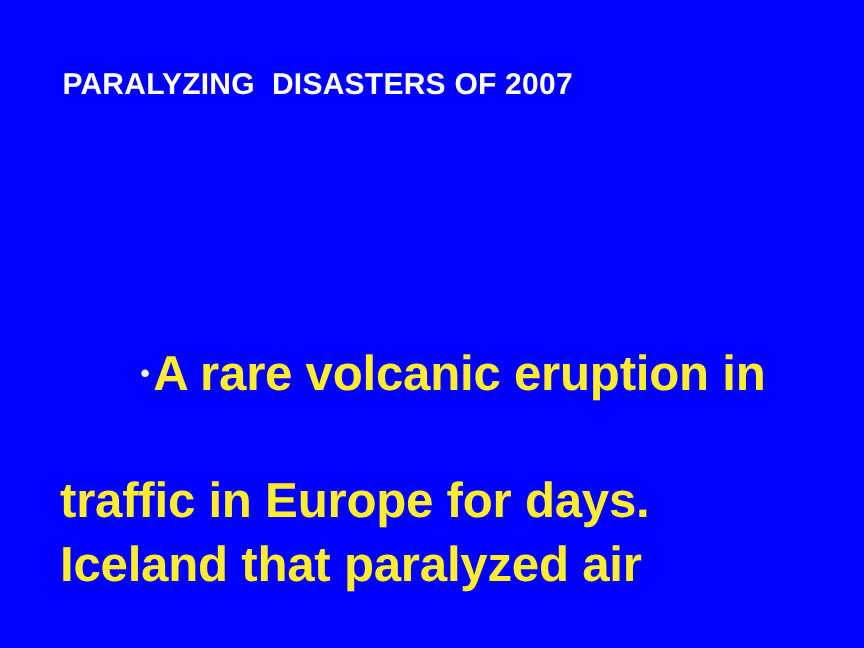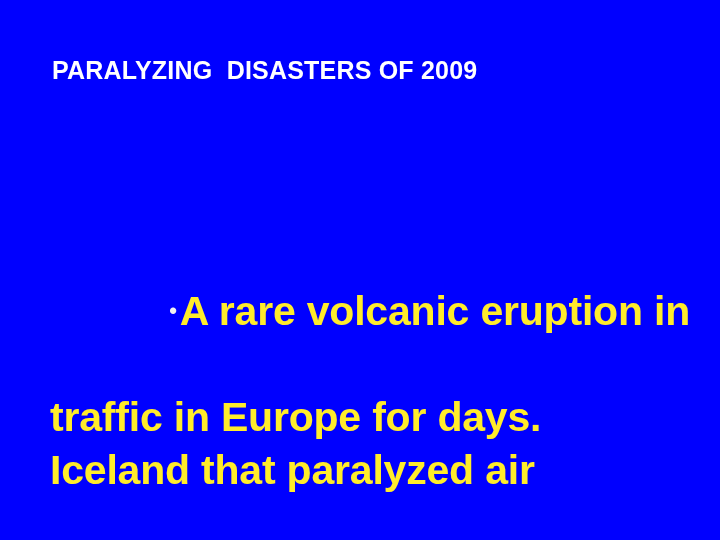--- a/index.html
+++ b/index.html
@@ -45,21 +45,20 @@
     letter-spacing: -0.2px;
   }
   .body-line {
     white-space: pre;
     display: block;
   }
   .bullet-line {
     position: relative;
     display: block;
     white-space: pre;
-    text-align: right;
   }
   .bullet-mark {
     display: inline-block;
     color: #f2f2f2;
     font-size: 22px;
     line-height: 53px;
     vertical-align: top;
     position: relative;
     top: -1px;
     margin-right: 3px;
@@ -70,21 +69,21 @@
   }
   .trailing-period {
     color: #ffec2b;
   }
 </style>
 </head>
 <body>
 
 <div id="slide">
 
-  <div id="slide-title">PARALYZING  DISASTERS OF 2009</div>
+  <div id="slide-title">PARALYZING  DISASTERS OF 2007</div>
 
   <div id="slide-body">
 
     <span class="bullet-line">
       <span class="bullet-mark">•</span><span class="bullet-text">A rare volcanic eruption in</span>
     </span>
 
     <span class="body-line"><span>traffic in Europe for days</span><span class="trailing-period">.</span></span>
 
     <span class="body-line">Iceland that paralyzed air</span>

